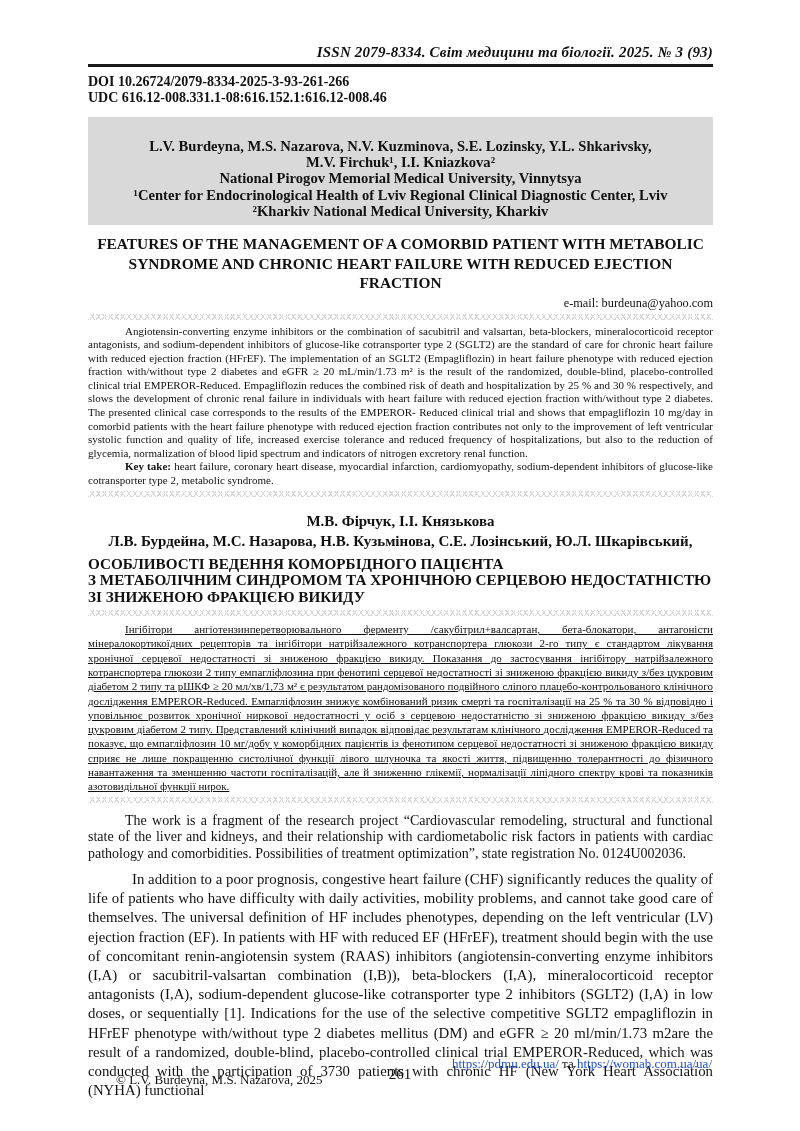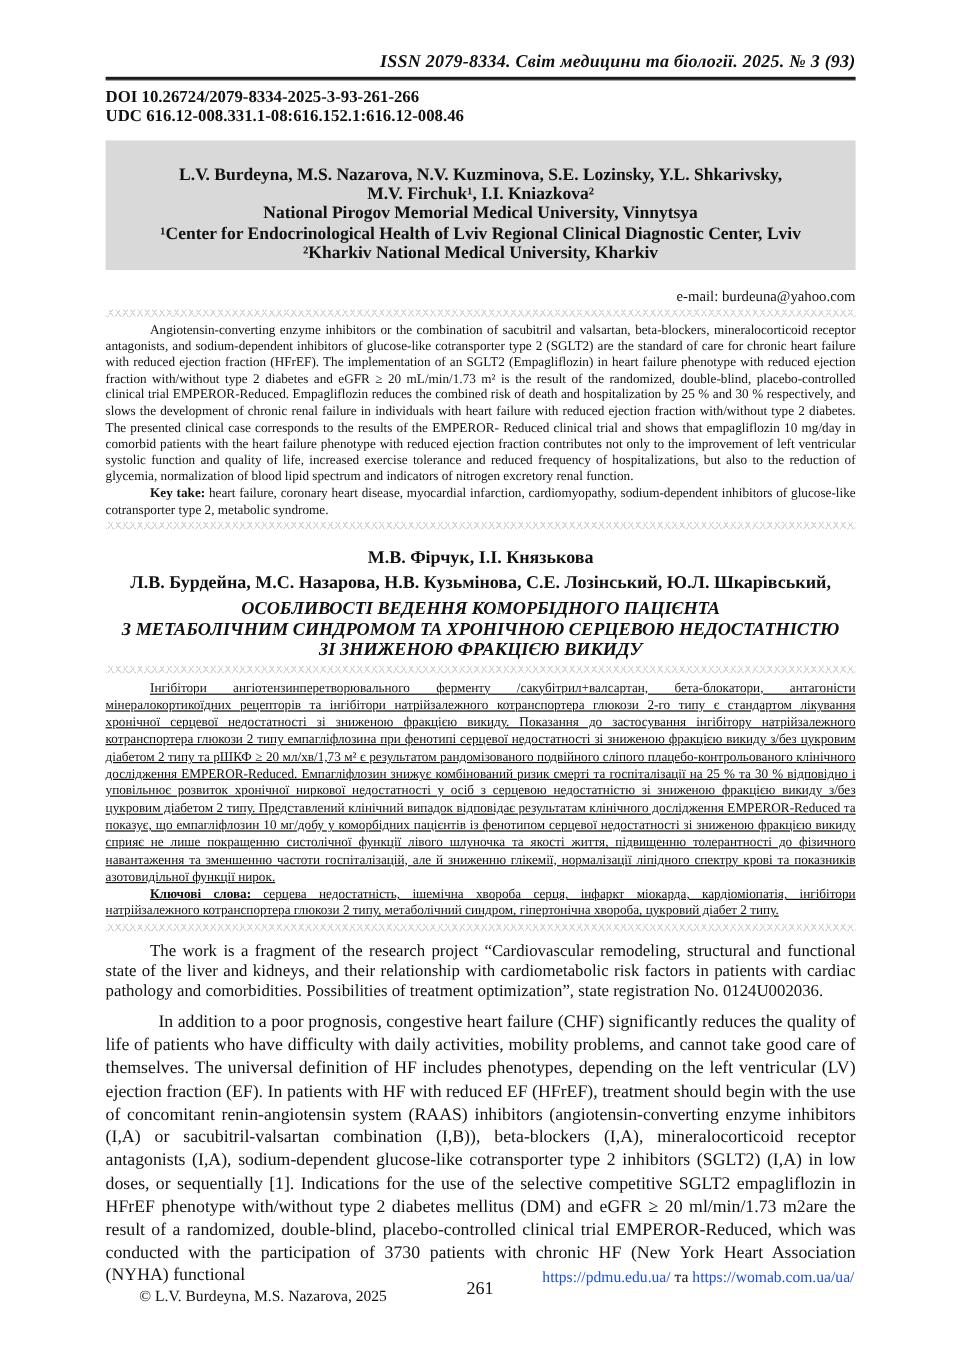--- a/index.html
+++ b/index.html
@@ -52,21 +52,21 @@
   }
   
   .title-en {
     margin-top: 9px;
     text-align: center;
     font-weight: bold;
     font-size: 15.4px;
     line-height: 19.5px;
   }
   .email-line {
-    margin-top: 15px;
+    margin-top: 3px;
     text-align: right;
     font-size: 12.3px;
     line-height: 14px;
   }
   
   .zigzag {
     height: 6px;
     background:
       repeating-linear-gradient(55deg, #d7d7d7 0 1px, transparent 1px 5px),
       repeating-linear-gradient(-55deg, #d7d7d7 0 1px, transparent 1px 5px);
@@ -95,25 +95,24 @@
   
   .authors-uk {
     margin-top: 14px;
     text-align: center;
     font-weight: bold;
     font-size: 15px;
     line-height: 20.5px;
   }
   .title-uk {
     margin-top: 4px;
-    text-align: center;
+    text-align: left;
     font-weight: bold;
     font-size: 15.2px;
     line-height: 16.8px;
-    font-style: italic;
   }
   
   .project-note {
     margin-top: 10px;
     font-size: 14px;
     line-height: 16.8px;
     text-align: justify;
     text-indent: 37px;
   }
   
@@ -162,20 +161,24 @@
   <div class="udc-line">UDC 616.12-008.331.1-08:616.152.1:616.12-008.46</div>
 
   <div class="authors-block">
     <div>L.V. Burdeyna, M.S. Nazarova, N.V. Kuzminova, S.E. Lozinsky, Y.L. Shkarivsky,</div>
     <div>M.V. Firchuk¹, I.I. Kniazkova²</div>
     <div>National Pirogov Memorial Medical University, Vinnytsya</div>
     <div>¹Center for Endocrinological Health of Lviv Regional Clinical Diagnostic Center, Lviv</div>
     <div>²Kharkiv National Medical University, Kharkiv</div>
   </div>
 
+  <div class="title-en">
+    <div>FEATURES OF THE MANAGEMENT OF A COMORBID PATIENT WITH METABOLIC</div>
+    <div>SYNDROME AND CHRONIC HEART FAILURE WITH REDUCED EJECTION FRACTION</div>
+  </div>
 
   <div class="email-line">e-mail: burdeuna@yahoo.com</div>
 
   <div class="zigzag zz-1"></div>
 
   <p class="abstract-en">Angiotensin-converting enzyme inhibitors or the combination of sacubitril and valsartan, beta-blockers, mineralocorticoid receptor antagonists, and sodium-dependent inhibitors of glucose-like cotransporter type 2 (SGLT2) are the standard of care for chronic heart failure with reduced ejection fraction (HFrEF). The implementation of an SGLT2 (Empagliflozin) in heart failure phenotype with reduced ejection fraction with/without type 2 diabetes and eGFR ≥ 20 mL/min/1.73 m² is the result of the randomized, double-blind, placebo-controlled clinical trial EMPEROR-Reduced. Empagliflozin reduces the combined risk of death and hospitalization by 25 % and 30 % respectively, and slows the development of chronic renal failure in individuals with heart failure with reduced ejection fraction with/without type 2 diabetes. The presented clinical case corresponds to the results of the EMPEROR- Reduced clinical trial and shows that empagliflozin 10 mg/day in comorbid patients with the heart failure phenotype with reduced ejection fraction contributes not only to the improvement of left ventricular systolic function and quality of life, increased exercise tolerance and reduced frequency of hospitalizations, but also to the reduction of glycemia, normalization of blood lipid spectrum and indicators of nitrogen excretory renal function.</p>
   <p class="kw-en"><span class="bold">Key take:</span><span> heart failure, coronary heart disease, myocardial infarction, cardiomyopathy, sodium-dependent inhibitors of glucose-like cotransporter type 2, metabolic syndrome.</span></p>
 
   <div class="zigzag zz-2"></div>
 
@@ -186,21 +189,20 @@
 
   <div class="title-uk">
     <div>ОСОБЛИВОСТІ ВЕДЕННЯ КОМОРБІДНОГО ПАЦІЄНТА</div>
     <div>З МЕТАБОЛІЧНИМ СИНДРОМОМ ТА ХРОНІЧНОЮ СЕРЦЕВОЮ НЕДОСТАТНІСТЮ</div>
     <div>ЗІ ЗНИЖЕНОЮ ФРАКЦІЄЮ ВИКИДУ</div>
   </div>
 
   <div class="zigzag zz-3"></div>
 
   <p class="abstract-uk">Інгібітори ангіотензинперетворювального ферменту /сакубітрил+валсартан, бета-блокатори, антагоністи мінералокортикоїдних рецепторів та інгібітори натрійзалежного котранспортера глюкози 2-го типу є стандартом лікування хронічної серцевої недостатності зі зниженою фракцією викиду. Показання до застосування інгібітору натрійзалежного котранспортера глюкози 2 типу емпагліфлозина при фенотипі серцевої недостатності зі зниженою фракцією викиду з/без цукровим діабетом 2 типу та рШКФ ≥ 20 мл/хв/1,73 м² є результатом рандомізованого подвійного сліпого плацебо-контрольованого клінічного дослідження EMPEROR-Reduced. Емпагліфлозин знижує комбінований ризик смерті та госпіталізації на 25 % та 30 % відповідно і уповільнює розвиток хронічної ниркової недостатності у осіб з серцевою недостатністю зі зниженою фракцією викиду з/без цукровим діабетом 2 типу. Представлений клінічний випадок відповідає результатам клінічного дослідження EMPEROR-Reduced та показує, що емпагліфлозин 10 мг/добу у коморбідних пацієнтів із фенотипом серцевої недостатності зі зниженою фракцією викиду сприяє не лише покращенню систолічної функції лівого шлуночка та якості життя, підвищенню толерантності до фізичного навантаження та зменшенню частоти госпіталізацій, але й зниженню глікемії, нормалізації ліпідного спектру крові та показників азотовидільної функції нирок.</p>
-  <p class="kw-uk"><span class="bold">Ключові слова:</span><span> серцева недостатність, ішемічна хвороба серця, інфаркт міокарда, кардіоміопатія, інгібітори натрійзалежного котранспортера глюкози 2 типу, метаболічний синдром, гіпертонічна хвороба, цукровий діабет 2 типу.</span></p>
 
   <div class="zigzag zz-4"></div>
 
   <p class="project-note">The work is a fragment of the research project “Cardiovascular remodeling, structural and functional state of the liver and kidneys, and their relationship with cardiometabolic risk factors in patients with cardiac pathology and comorbidities. Possibilities of treatment optimization”, state registration No. 0124U002036.</p>
 
   <p class="body-par">In addition to a poor prognosis, congestive heart failure (CHF) significantly reduces the quality of life of patients who have difficulty with daily activities, mobility problems, and cannot take good care of themselves. The universal definition of HF includes phenotypes, depending on the left ventricular (LV) ejection fraction (EF). In patients with HF with reduced EF (HFrEF), treatment should begin with the use of concomitant renin-angiotensin system (RAAS) inhibitors (angiotensin-converting enzyme inhibitors (I,A) or sacubitril-valsartan combination (I,B)), beta-blockers (I,A), mineralocorticoid receptor antagonists (I,A), sodium-dependent glucose-like cotransporter type 2 inhibitors (SGLT2) (I,A) in low doses, or sequentially [1]. Indications for the use of the selective competitive SGLT2 empagliflozin in HFrEF phenotype with/without type 2 diabetes mellitus (DM) and eGFR ≥ 20 ml/min/1.73 m2are the result of a randomized, double-blind, placebo-controlled clinical trial EMPEROR-Reduced, which was conducted with the participation of 3730 patients with chronic HF (New York Heart Association (NYHA) functional</p>
 
 </div>
 
 <div class="footer-copy">©  L.V. Burdeyna, M.S. Nazarova, 2025</div>

